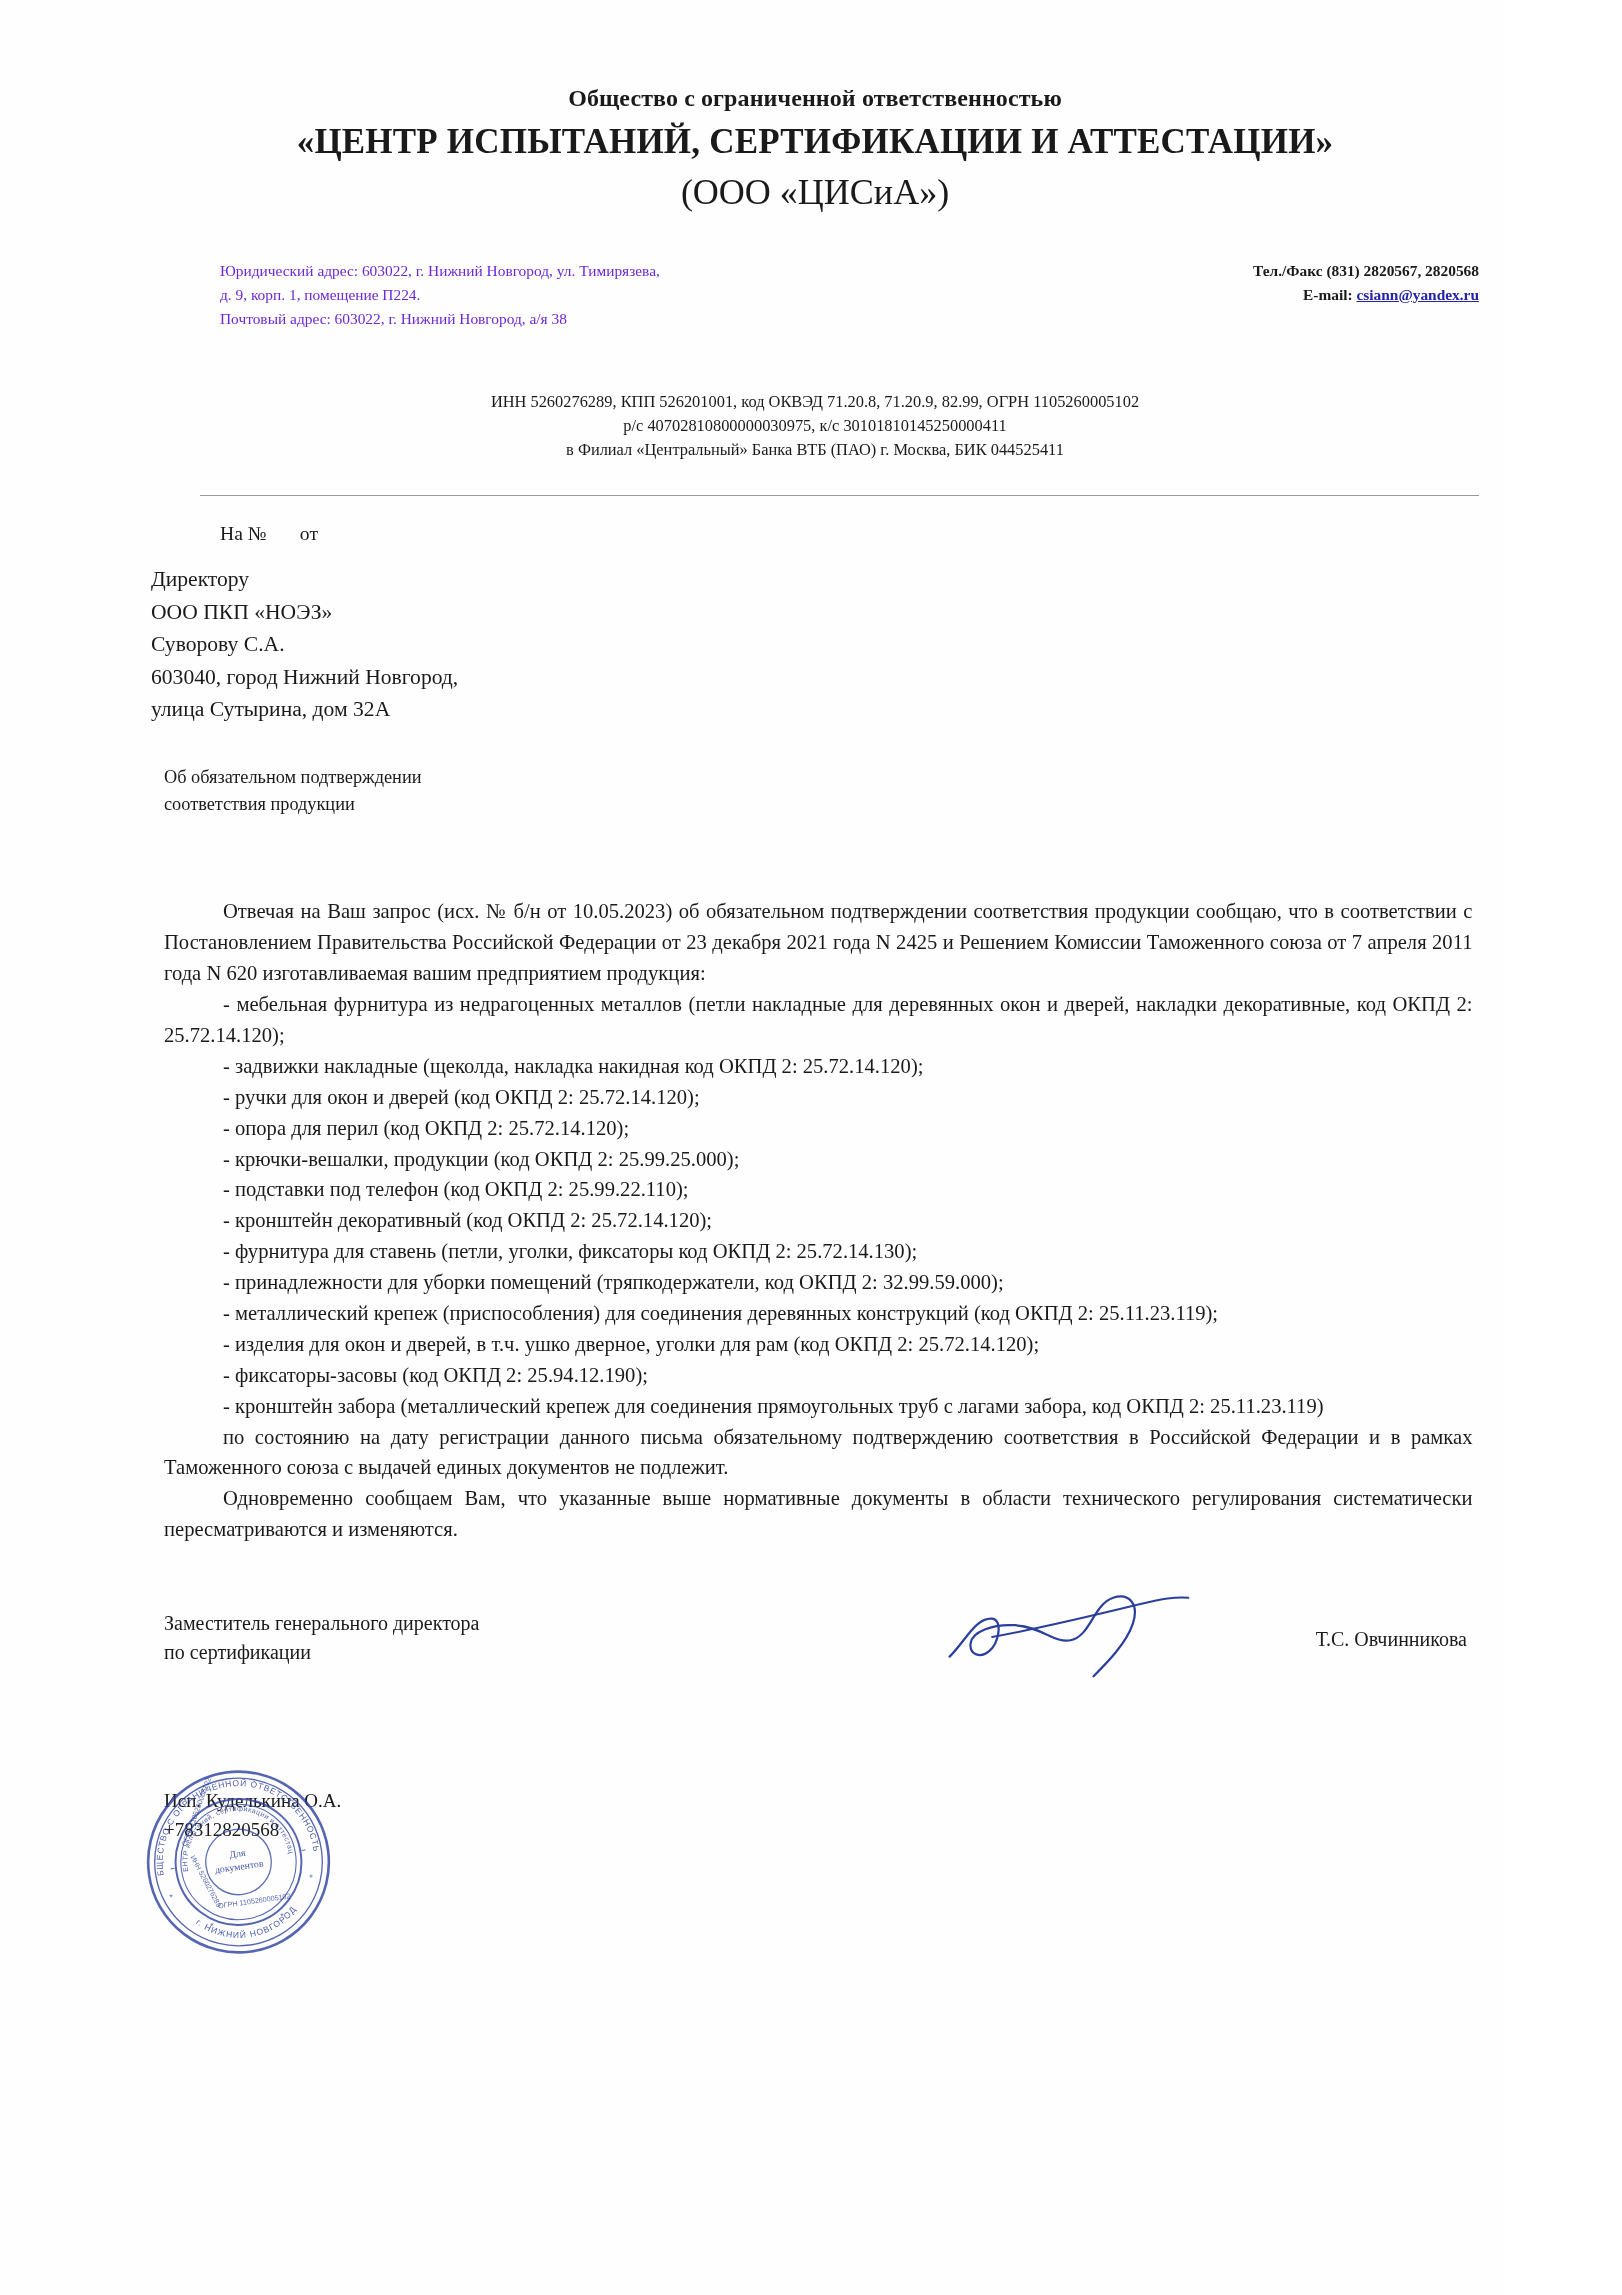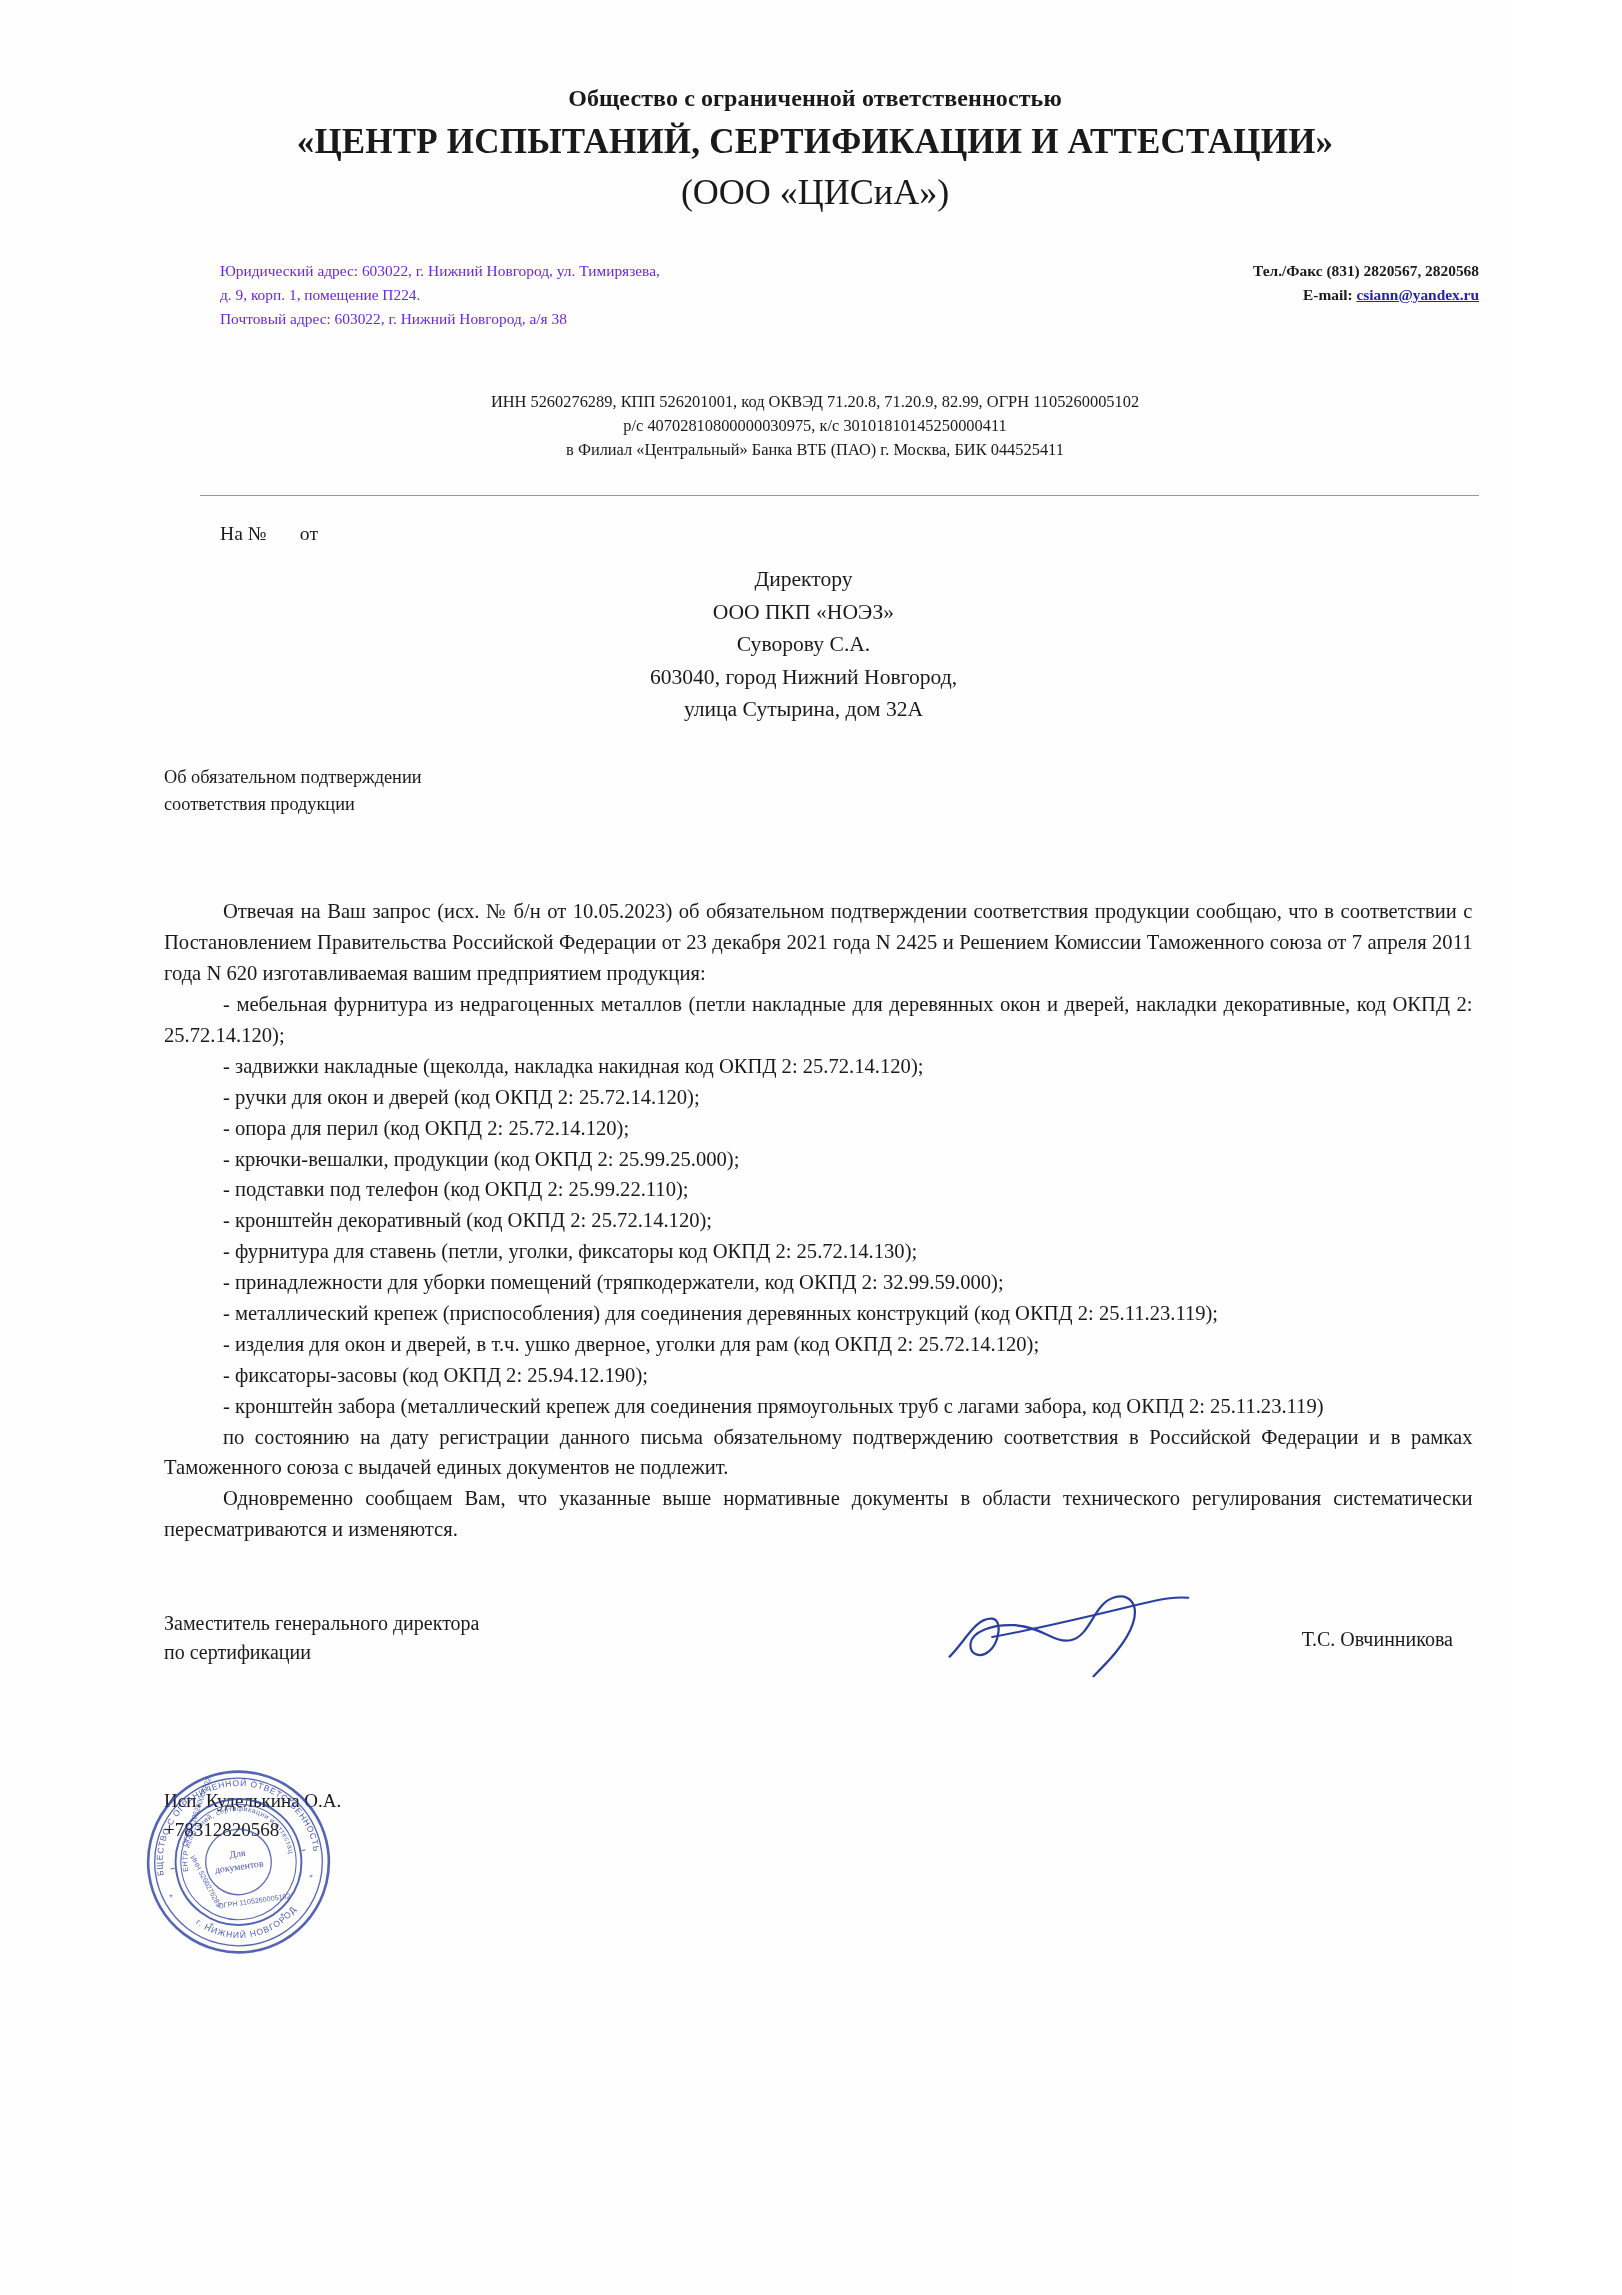--- a/index.html
+++ b/index.html
@@ -104,21 +104,21 @@
   .na-line {
     margin-top: 27.5px;
     margin-left: 69px;
     font-size: 19.6px;
   }
   .na-line .gap { display: inline-block; width: 23.6px; }
 
   
   .addressee {
     margin-top: 18.3px;
-    text-align: center;
+    text-align: left;
     font-size: 21.6px;
     line-height: 1.5;
     padding-right: 23px;
   }
 
   .subject {
     margin-top: 39px;
     margin-left: 13px;
     font-size: 18.3px;
     line-height: 1.45;
@@ -151,21 +151,21 @@
   }
   .sig-title {
     position: absolute;
     left: 0;
     top: 12px;
     font-size: 20px;
     line-height: 1.45;
   }
   .sig-name {
     position: absolute;
-    right: 26px;
+    right: 12px;
     top: 31px;
     font-size: 20px;
   }
   .sig-scribble {
     position: absolute;
     left: 766px;
     top: -19.6px;
     width: 314px;
     height: 118px;
   }

